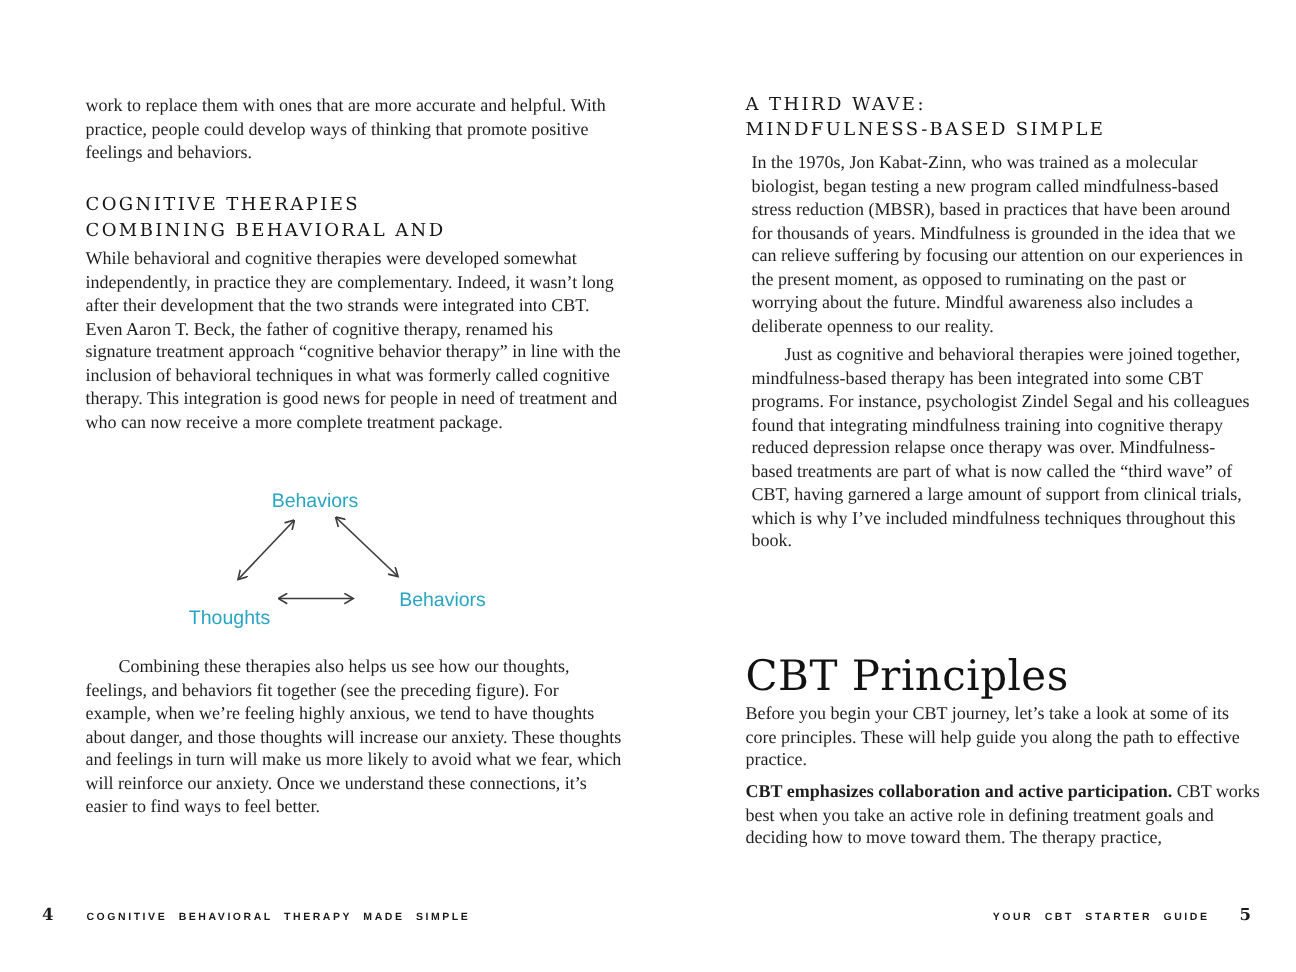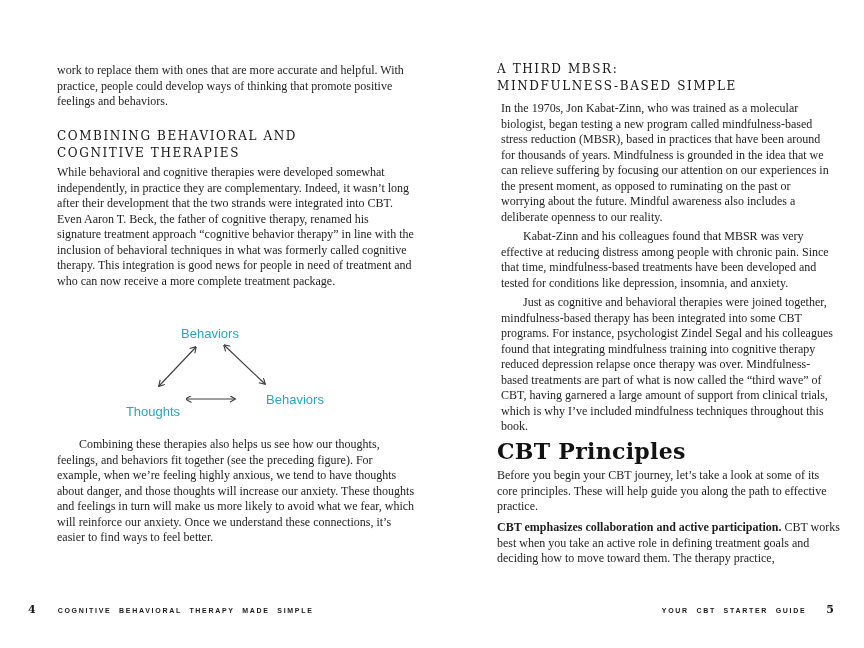--- a/index.html
+++ b/index.html
@@ -18,22 +18,22 @@
 
   .abs{position:absolute;}
 
   .section-heading{
     font-family:"DejaVu Serif",serif;
     font-size:12px;line-height:16.5px;letter-spacing:1.6px;
     color:#161616;font-weight:normal;
   }
   .big-heading{
     font-family:"DejaVu Serif",serif;
-    font-size:22px;line-height:24px;letter-spacing:0.3px;
-    color:#121212;font-weight:bold;
+    font-size:28px;line-height:24px;letter-spacing:0.3px;
+    color:#121212;font-weight:normal;
   }
   .lead-bold{font-weight:bold;}
 
   
   .diagram{width:260px;height:95px;}
   .diagram .node{
     position:absolute;transform:translateX(-50%);
     font-family:"Liberation Sans",sans-serif;
     font-size:13px;color:var(--accent-teal);white-space:nowrap;
   }
@@ -54,22 +54,22 @@
 </head>
 <body>
 
 <div class="spread">
 
   <div>
 
     <p class="body-text abs" style="left:57px;top:63px;width:356px;">work to replace them with ones that are more accurate and helpful. With practice, people could develop ways of thinking that promote positive feelings and behaviors.</p>
 
     <div class="section-heading abs" style="left:57px;top:128px;width:360px;">
+      <div>COGNITIVE THERAPIES</div>
       <div>COMBINING BEHAVIORAL AND</div>
-      <div>COGNITIVE THERAPIES</div>
     </div>
 
     <p class="body-text abs" style="left:57px;top:165px;width:358px;">While behavioral and cognitive therapies were developed somewhat independently, in practice they are complementary. Indeed, it wasn’t long after their development that the two strands were integrated into CBT. Even Aaron T. Beck, the father of cognitive therapy, renamed his signature treatment approach “cognitive behavior therapy” in line with the inclusion of behavioral techniques in what was formerly called cognitive therapy. This integration is good news for people in need of treatment and who can now receive a more complete treatment package.</p>
 
     <div class="diagram abs" style="left:110px;top:320px;">
       <svg width="260" height="95" viewBox="0 0 260 95">
         <defs>
           <marker id="ah-end" markerWidth="9" markerHeight="9" refX="5.5" refY="3.5" orient="auto" markerUnits="userSpaceOnUse">
             <path d="M0,0 L6,3.5 L0,7" fill="none" stroke="#3c3c3c" stroke-width="1.1"></path>
           </marker>
@@ -90,27 +90,26 @@
 
     <div class="footer footer-left">
       <span class="pagenum">4</span>
       <span class="running">COGNITIVE BEHAVIORAL THERAPY MADE SIMPLE</span>
     </div>
   </div>
 
   <div>
 
     <div class="section-heading abs" style="left:497px;top:61px;width:344px;">
-      <div>A THIRD MBSR:</div>
+      <div>A THIRD WAVE:</div>
       <div>MINDFULNESS-BASED SIMPLE</div>
     </div>
 
     <div class="body-text abs" style="left:497px;top:97px;width:344px;">
       <p>In the 1970s, Jon Kabat-Zinn, who was trained as a molecular biologist, began testing a new program called mindfulness-based stress reduction (MBSR), based in practices that have been around for thousands of years. Mindfulness is grounded in the idea that we can relieve suffering by focusing our attention on our experiences in the present moment, as opposed to ruminating on the past or worrying about the future. Mindful awareness also includes a deliberate openness to our reality.</p>
-      <p class="indent">Kabat-Zinn and his colleagues found that MBSR was very effective at reducing distress among people with chronic pain. Since that time, mindfulness-based treatments have been developed and tested for conditions like depression, insomnia, and anxiety.</p>
       <p class="indent">Just as cognitive and behavioral therapies were joined together, mindfulness-based therapy has been integrated into some CBT programs. For instance, psychologist Zindel Segal and his colleagues found that integrating mindfulness training into cognitive therapy reduced depression relapse once therapy was over. Mindfulness-based treatments are part of what is now called the “third wave” of CBT, having garnered a large amount of support from clinical trials, which is why I’ve included mindfulness techniques throughout this book.</p>
     </div>
 
     <div class="big-heading abs" style="left:497px;top:439px;width:344px;">CBT Principles</div>
 
     <p class="body-text abs" style="left:497px;top:468px;width:344px;">Before you begin your CBT journey, let’s take a look at some of its core principles. These will help guide you along the path to effective practice.</p>
 
     <p class="body-text abs" style="left:497px;top:520px;width:344px;">
       <span class="lead-bold">CBT emphasizes collaboration and active participation.</span><span> CBT works best when you take an active role in defining treatment goals and deciding how to move toward them. The therapy practice,</span>
     </p>

